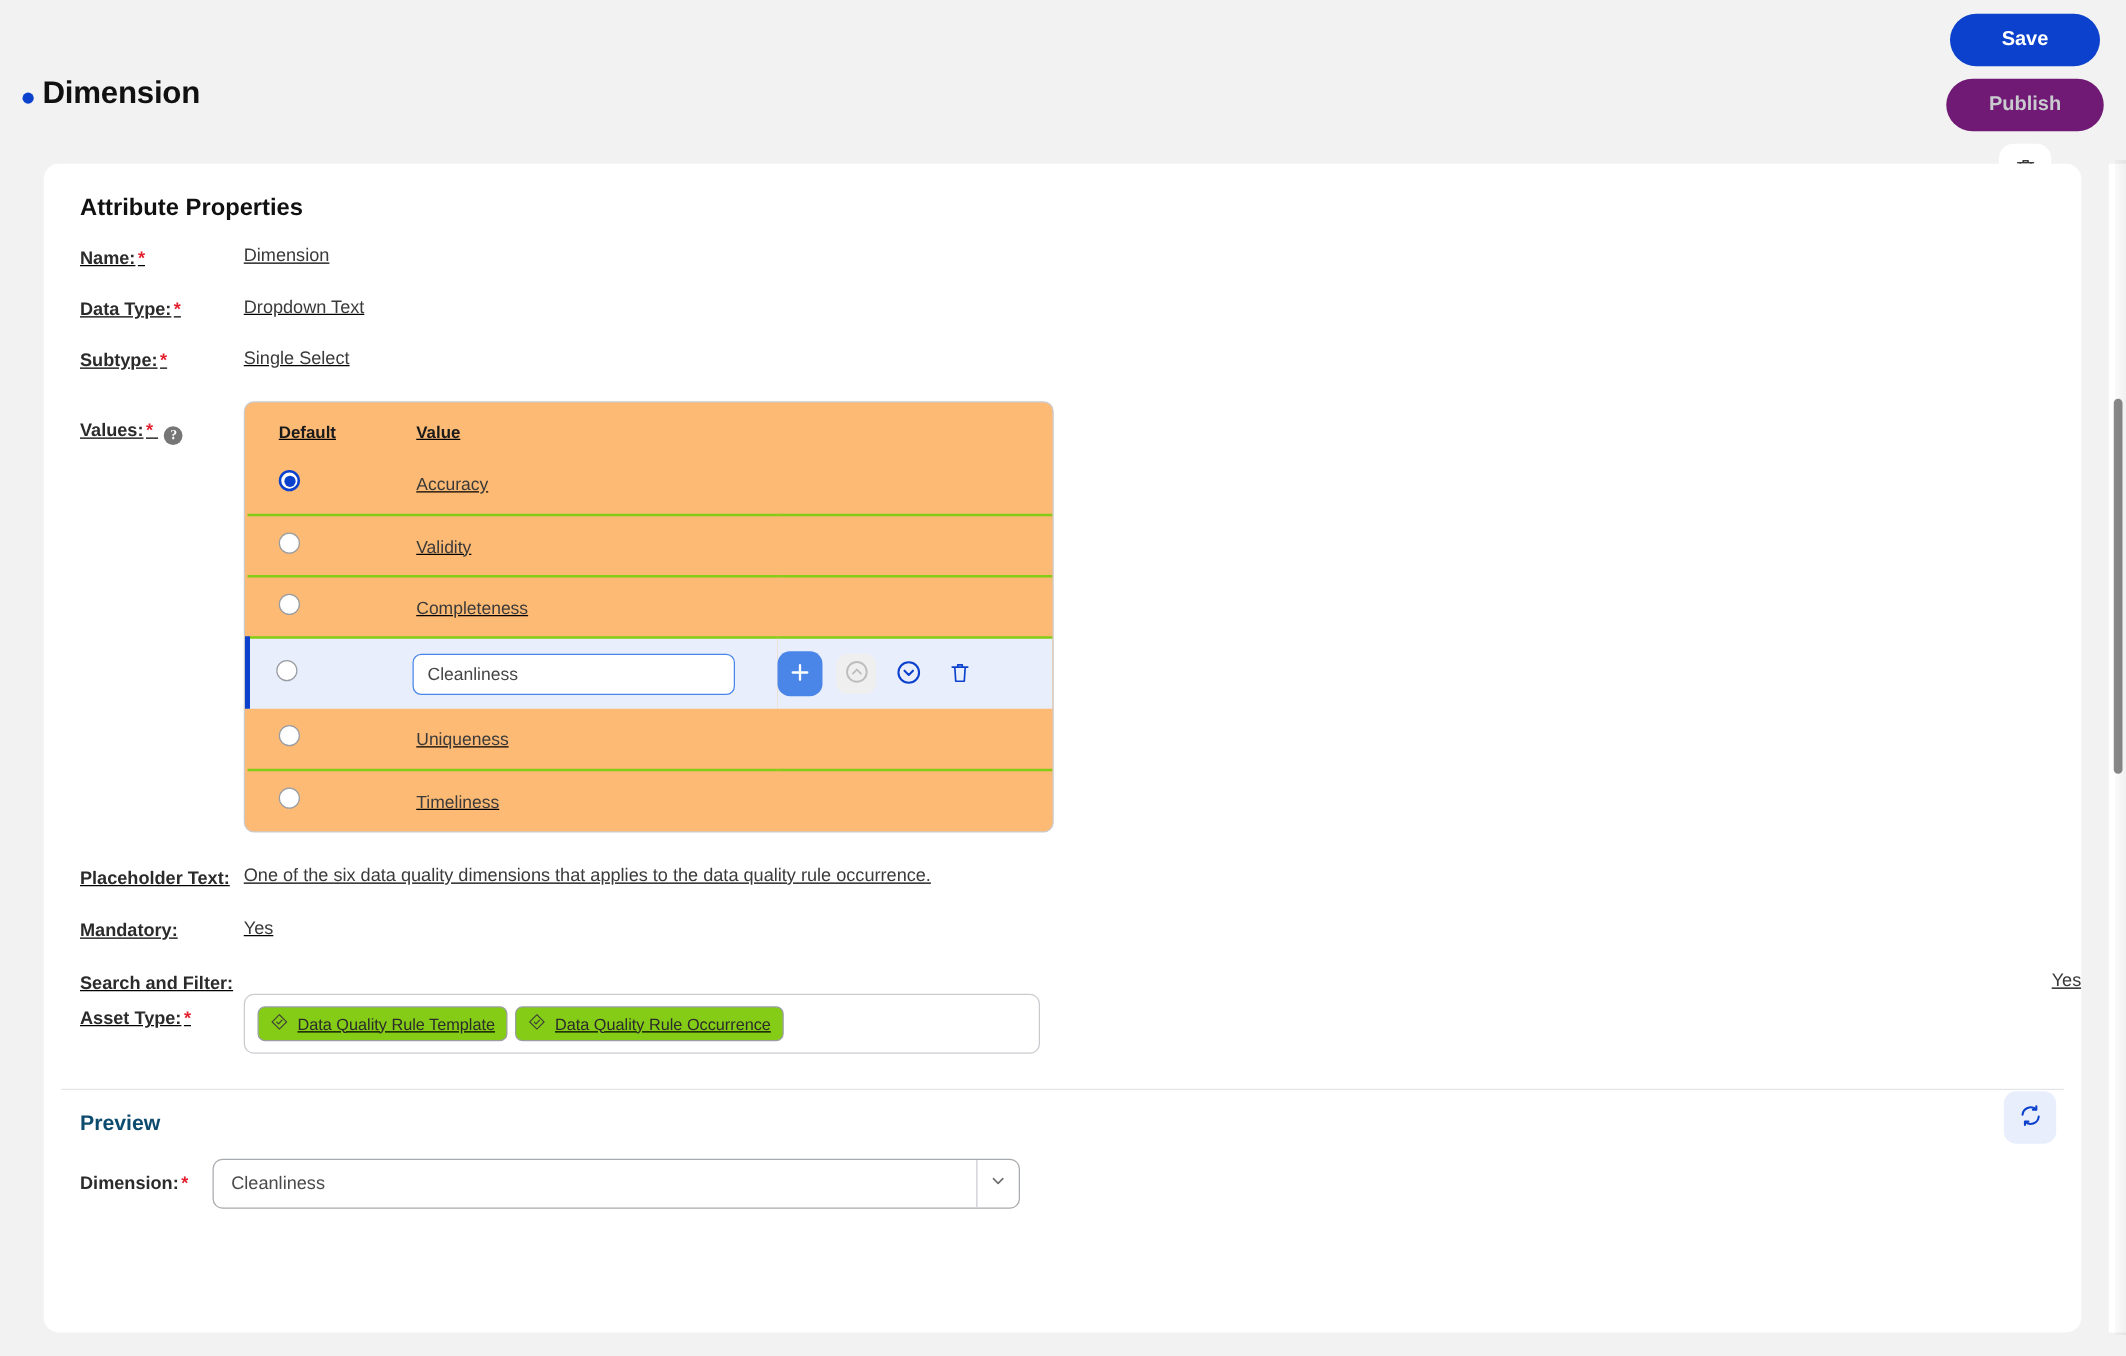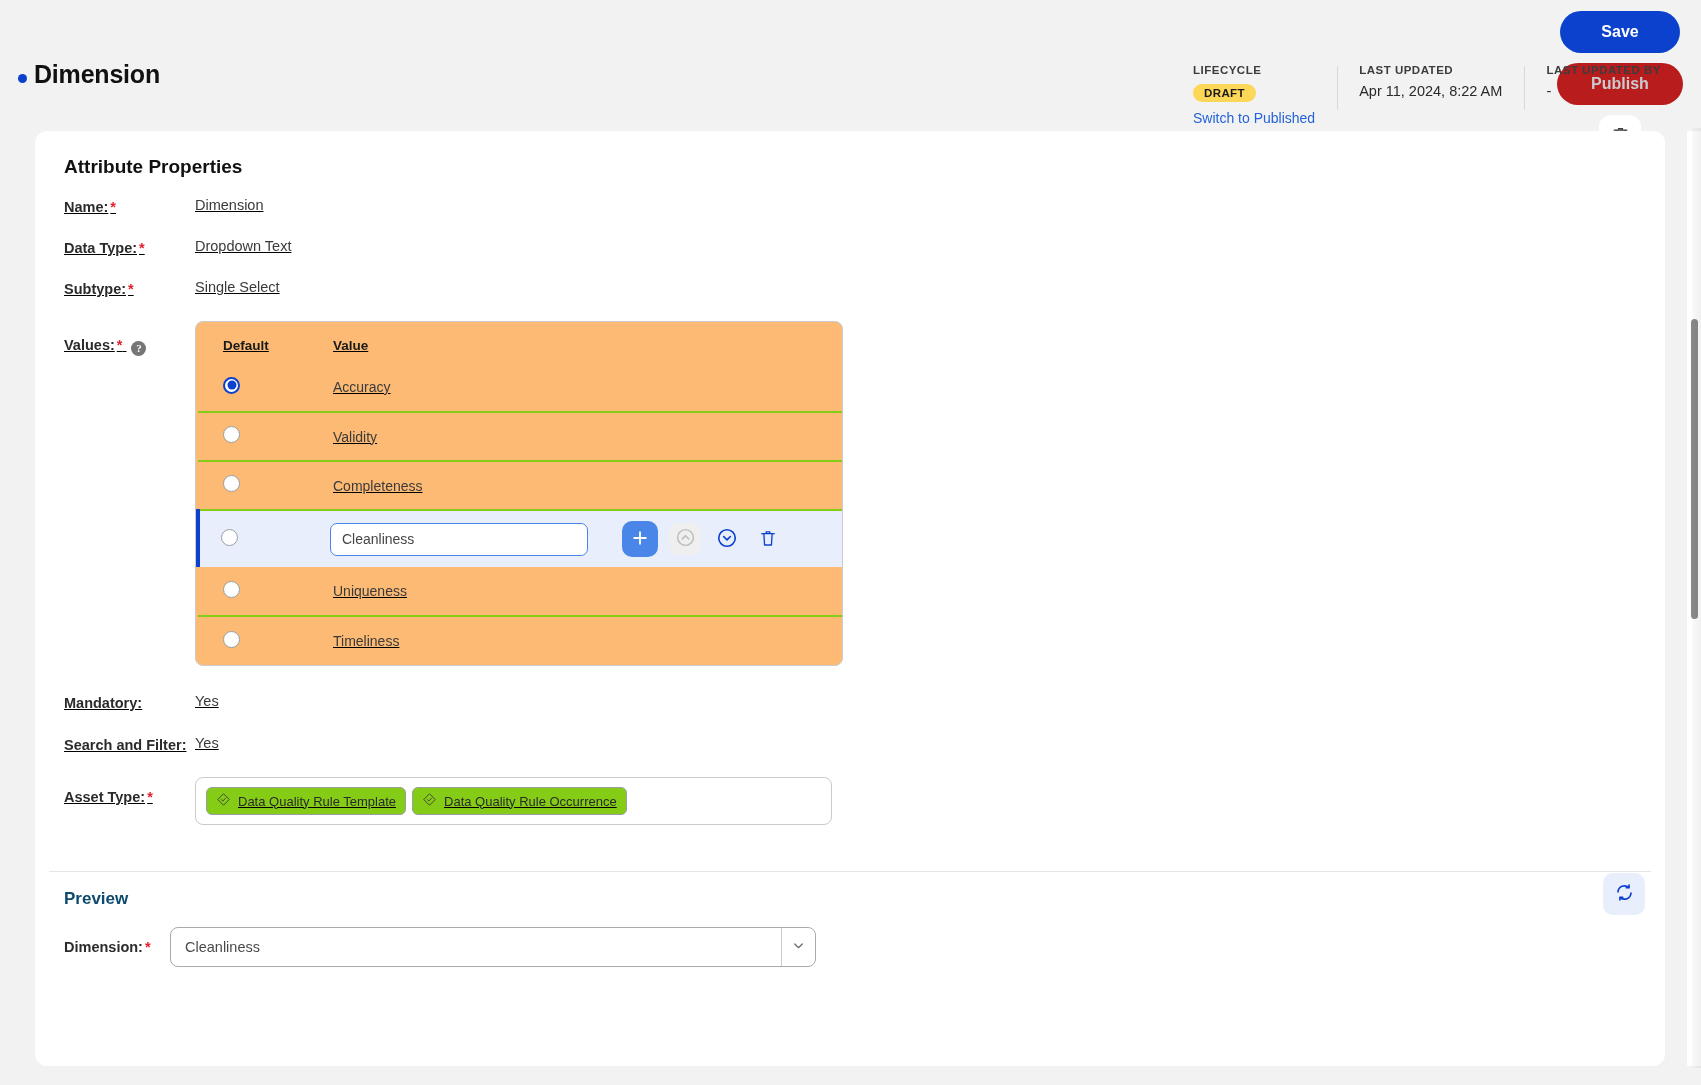--- a/index.html
+++ b/index.html
@@ -22,21 +22,21 @@
   }
   .btn-save {
     background: #0b41cd; color: #fff;
     border: none; border-radius: 22px;
     height: 42px; min-width: 120px; padding: 0 26px;
     font-size: 16px; font-weight: bold; cursor: pointer;
     font-family: "Liberation Sans", sans-serif;
     display: flex; align-items: center; justify-content: center;
   }
   .btn-publish {
-    background: #b91c1c; color: #c9cbcf;
+    background: #701a75; color: #c9cbcf;
     border: none; border-radius: 22px;
     height: 42px; min-width: 126px; padding: 0 26px;
     font-size: 16px; font-weight: bold; cursor: default;
     font-family: "Liberation Sans", sans-serif;
     display: flex; align-items: center; justify-content: center;
   }
   .btn-icon {
     background: #fff; border: none; border-radius: 12px;
     width: 42px; height: 42px; cursor: pointer;
     display: flex; align-items: center; justify-content: center;
@@ -263,35 +263,20 @@
         </svg>
       </span>
     </button>
   </div>
 
   <div class="title-row">
     <span class="title-dot"></span>
     <span class="page-title">Dimension</span>
   </div>
 
-  <div class="meta-bar">
-    <div class="meta-col">
-      <div class="meta-label">LIFECYCLE</div>
-      <span class="badge-draft">DRAFT</span>
-      <span class="switch-link">Switch to Published</span>
-    </div>
-    <div class="meta-col">
-      <div class="meta-label">LAST UPDATED</div>
-      <div class="meta-value">Apr 11, 2024, 8:22 AM</div>
-    </div>
-    <div class="meta-col">
-      <div class="meta-label">LAST UPDATED BY</div>
-      <div class="meta-value">-</div>
-    </div>
-  </div>
 </div>
 
 <div class="card">
   <div class="card-inner">
 
     <div class="section-title">Attribute Properties</div>
 
     <div class="form">
 
       <div class="frow" style="margin-bottom:23px;">
@@ -413,27 +398,31 @@
                 </td>
                 <td class="c-value">Timeliness</td>
                 <td></td>
               </tr>
 
             </tbody>
           </table>
         </div>
       </div>
 
+      <div class="frow" style="margin-bottom:24px;">
+        <div class="flabel">Placeholder Text:</div>
+        <div class="fvalue">One of the six data quality dimensions that applies to the data quality rule occurrence.</div>
+      </div>
 
       <div class="frow" style="margin-bottom:24px;">
         <div class="flabel">Mandatory:</div>
         <div class="fvalue">Yes</div>
       </div>
 
-      <div class="frow" style="margin-bottom:24px;">
+      <div class="frow" style="justify-content:space-between;">
         <div class="flabel">Search and Filter:</div>
         <div class="fvalue">Yes</div>
       </div>
 
       <div class="frow">
         <div class="flabel" style="padding-top:12px;">
           <span>Asset Type:</span><span class="req">*</span>
         </div>
         <div class="asset-box">
           <span class="chip">

